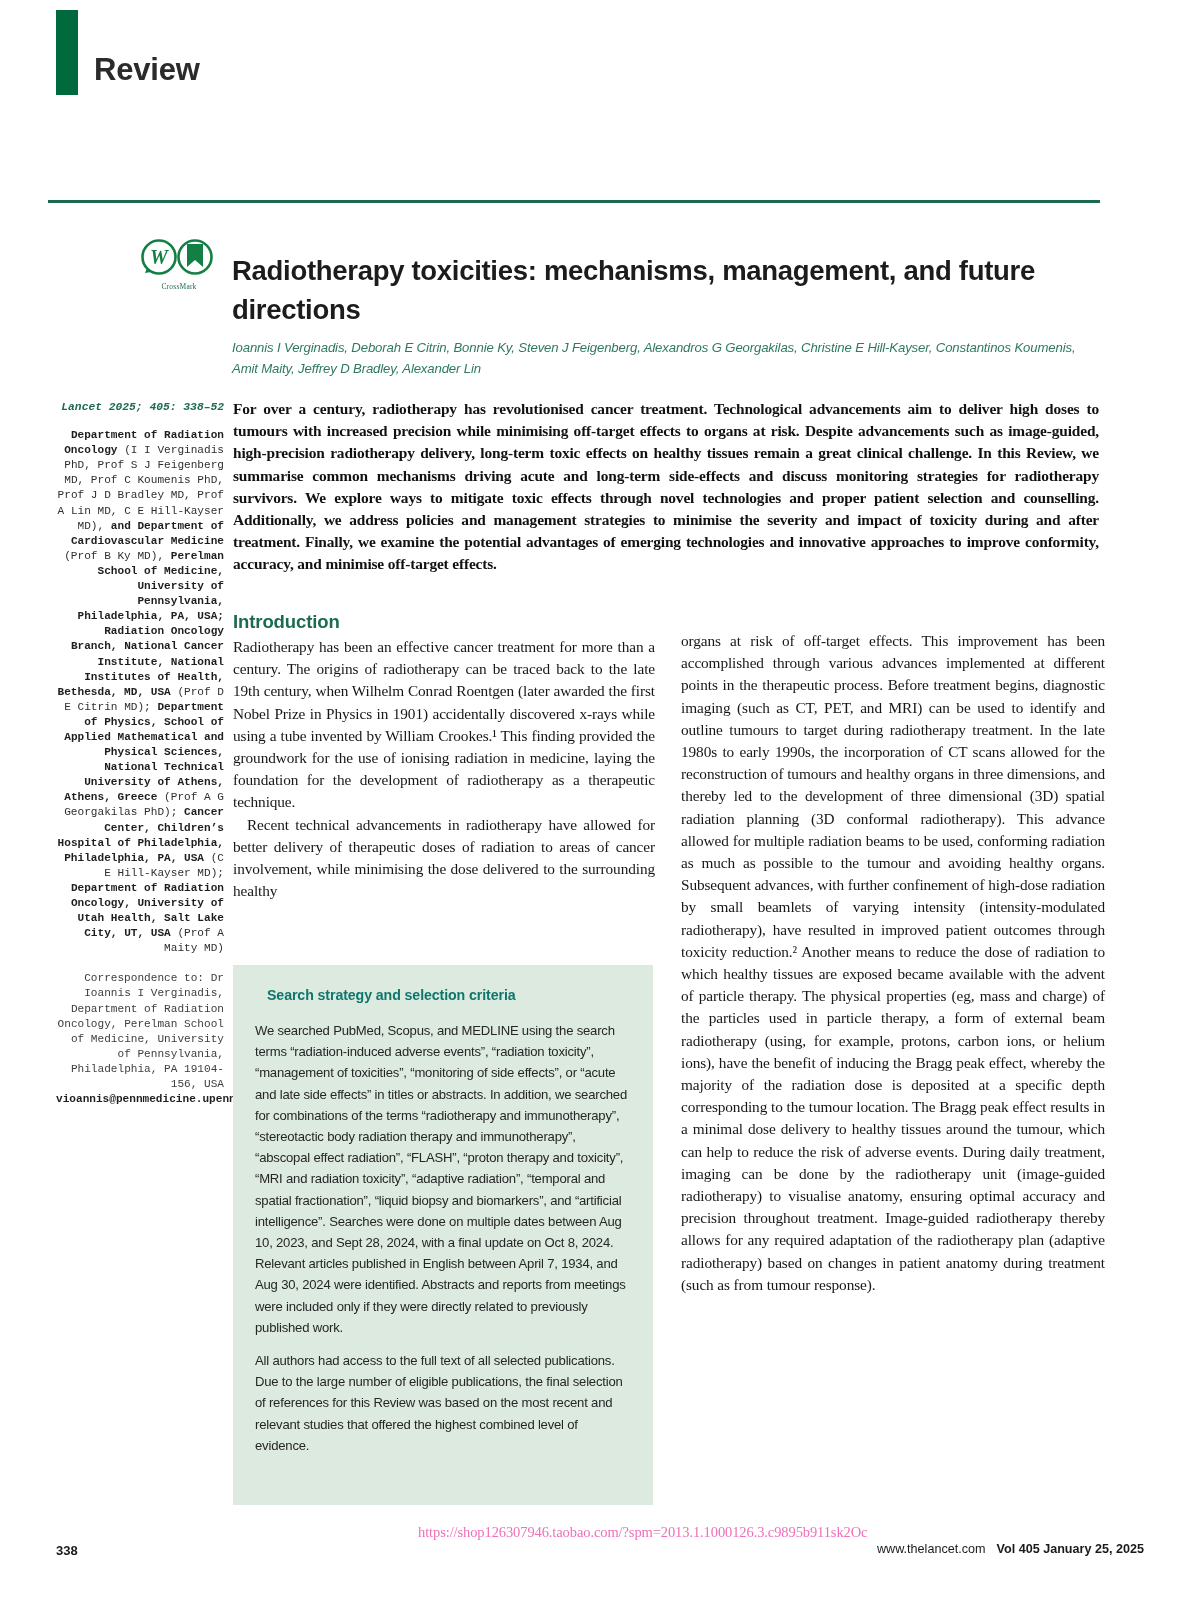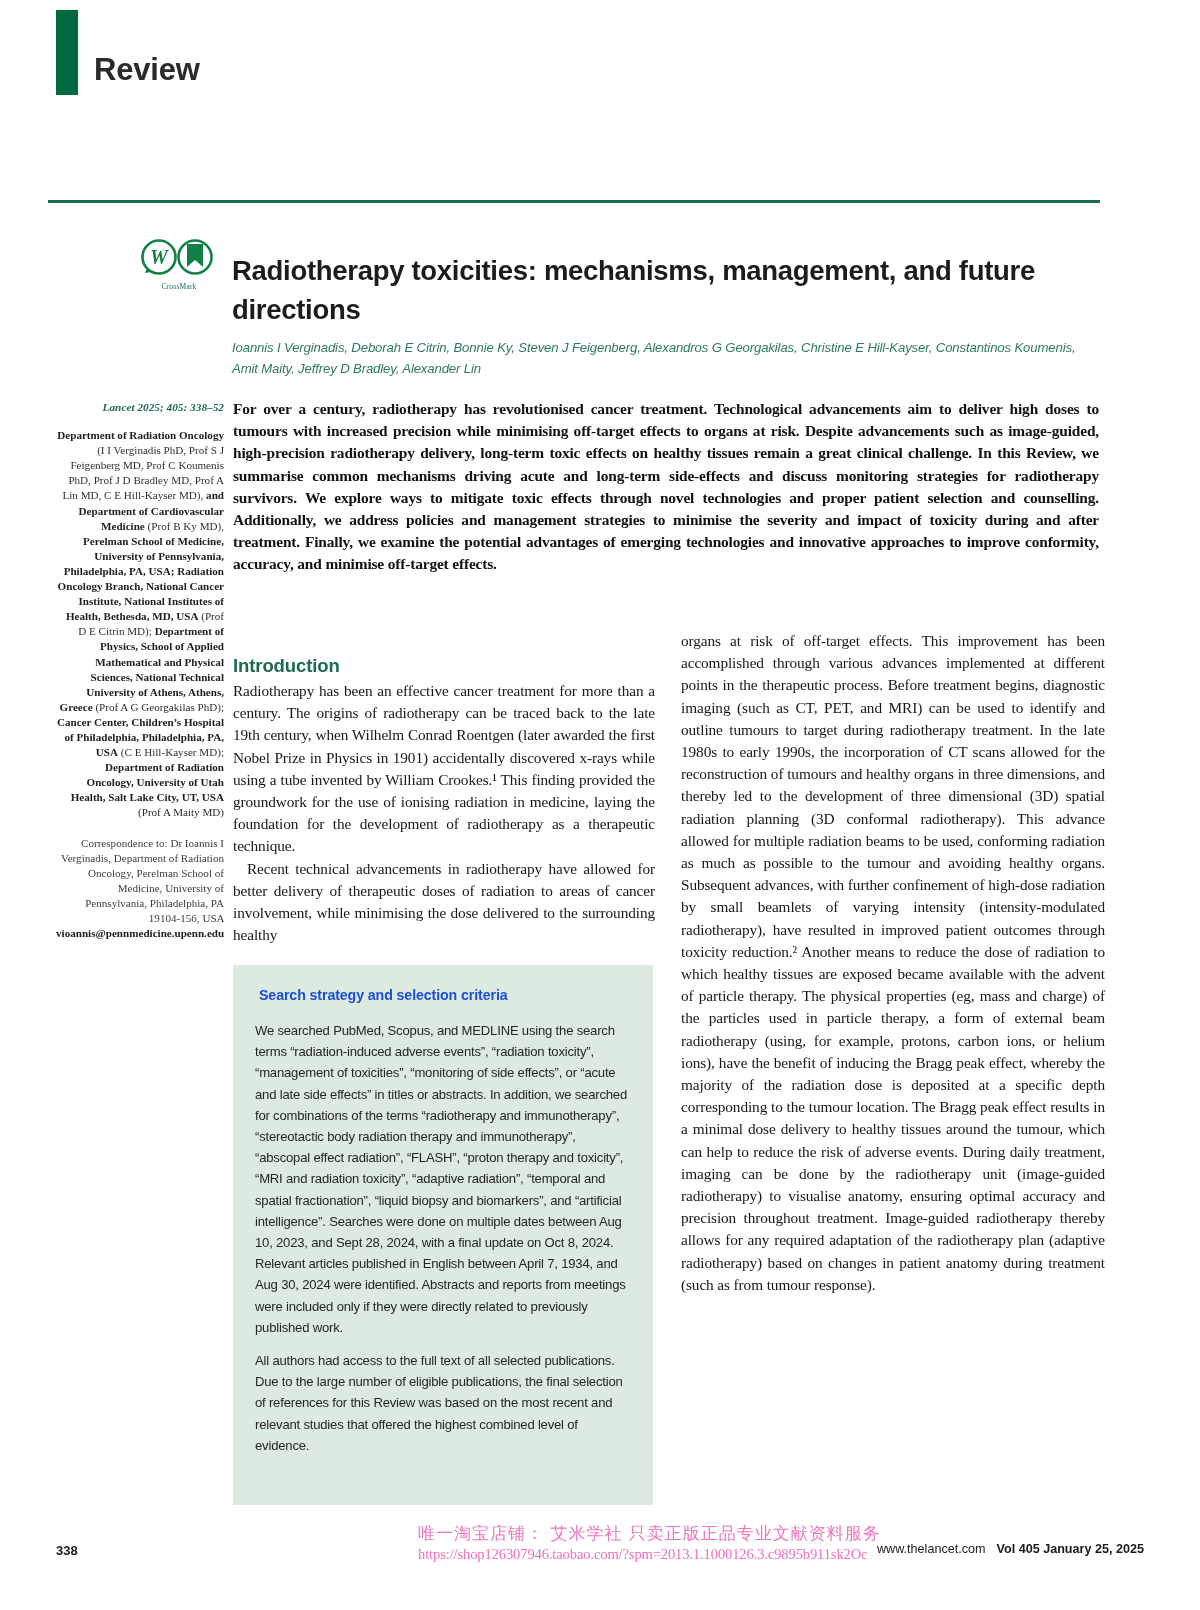--- a/index.html
+++ b/index.html
@@ -98,21 +98,21 @@
     color: #111;
     letter-spacing: -0.15px;
   }
 
   
   #sidebar {
     position: absolute;
     left: 56px; top: 400px;
     width: 168px;
     text-align: right;
-    font-family: Liberation Serif, serif;
+    font-family: Liberation Mono, monospace;
     font-size: 11.1px;
     line-height: 15.1px;
     color: #3a3a3a;
   }
   #sidebar .cite {
     font-weight: bold;
     font-style: italic;
     color: #1d6b4f;
     font-size: 11.3px;
   }
@@ -126,21 +126,20 @@
     margin-top: 15px;
     color: #3d3d3d;
   }
   #sidebar .corr b { font-weight: bold; color: #1e1e1e; }
 
   
   #col-left {
     position: absolute;
     left: 233px; top: 611px;
     width: 422px;
-    margin-top: 44px;
   }
   #col-right {
     position: absolute;
     left: 673px; top: 630px;
     width: 424px;
     margin-left: 8px;
   }
   .sec-head {
     font-family: "Liberation Sans", sans-serif;
     font-weight: bold;
@@ -164,25 +163,25 @@
 
   
   #search-box {
     position: absolute;
     left: 233px; top: 965px;
     width: 420px; height: 540px;
     background: #dceadf;
     padding: 22px 22px 0 22px;
   }
   #search-box h3 {
-    margin: 0 0 17px 4px;
+    margin: 0 0 17px 12px;
     font-family: "Liberation Sans", sans-serif;
     font-weight: bold;
     font-size: 14.2px;
-    color: #1d4ed8;
+    color: #0f766e;
     letter-spacing: -0.1px;
   }
   #search-box p {
     margin: 0 0 12px 0;
     font-family: "Liberation Sans", sans-serif;
     font-size: 13.1px;
     line-height: 21.2px;
     color: #262626;
     letter-spacing: -0.2px;
   }
@@ -281,20 +280,19 @@
   <h3>Search strategy and selection criteria</h3>
   <p>We searched PubMed, Scopus, and MEDLINE using the search terms “radiation-induced adverse events”, “radiation toxicity”, “management of toxicities”, “monitoring of side effects”, or “acute and late side effects” in titles or abstracts. In addition, we searched for combinations of the terms “radiotherapy and immunotherapy”, “stereotactic body radiation therapy and immunotherapy”, “abscopal effect radiation”, “FLASH”, “proton therapy and toxicity”, “MRI and radiation toxicity”, “adaptive radiation”, “temporal and spatial fractionation”, “liquid biopsy and biomarkers”, and “artificial intelligence”. Searches were done on multiple dates between Aug 10, 2023, and Sept 28, 2024, with a final update on Oct 8, 2024. Relevant articles published in English between April 7, 1934, and Aug 30, 2024 were identified. Abstracts and reports from meetings were included only if they were directly related to previously published work.</p>
   <p>All authors had access to the full text of all selected publications. Due to the large number of eligible publications, the final selection of references for this Review was based on the most recent and relevant studies that offered the highest combined level of evidence.</p>
 </div>
 
 <div id="col-right">
   <p class="body-p">organs at risk of off-target effects. This improvement has been accomplished through various advances implemented at different points in the therapeutic process. Before treatment begins, diagnostic imaging (such as CT, PET, and MRI) can be used to identify and outline tumours to target during radiotherapy treatment. In the late 1980s to early 1990s, the incorporation of CT scans allowed for the reconstruction of tumours and healthy organs in three dimensions, and thereby led to the development of three dimensional (3D) spatial radiation planning (3D conformal radiotherapy). This advance allowed for multiple radiation beams to be used, conforming radiation as much as possible to the tumour and avoiding healthy organs. Subsequent advances, with further confinement of high-dose radiation by small beamlets of varying intensity (intensity-modulated radiotherapy), have resulted in improved patient outcomes through toxicity reduction.² Another means to reduce the dose of radiation to which healthy tissues are exposed became available with the advent of particle therapy. The physical properties (eg, mass and charge) of the particles used in particle therapy, a form of external beam radiotherapy (using, for example, protons, carbon ions, or helium ions), have the benefit of inducing the Bragg peak effect, whereby the majority of the radiation dose is deposited at a specific depth corresponding to the tumour location. The Bragg peak effect results in a minimal dose delivery to healthy tissues around the tumour, which can help to reduce the risk of adverse events. During daily treatment, imaging can be done by the radiotherapy unit (image-guided radiotherapy) to visualise anatomy, ensuring optimal accuracy and precision throughout treatment. Image-guided radiotherapy thereby allows for any required adaptation of the radiotherapy plan (adaptive radiotherapy) based on changes in patient anatomy during treatment (such as from tumour response).</p>
 </div>
 
 <div id="watermark">
-  <div class="line1">唯一淘宝店铺： 艾米学社  只卖正版正品专业文献资料服务</div>
   <div class="line2">https://shop126307946.taobao.com/?spm=2013.1.1000126.3.c9895b911sk2Oc</div>
 </div>
 
 <div id="page-number">338</div>
 <div id="footer-right">
   <span class="site">www.thelancet.com</span><span class="vol">Vol 405   January 25, 2025</span>
 </div>
 
 </body></html>

